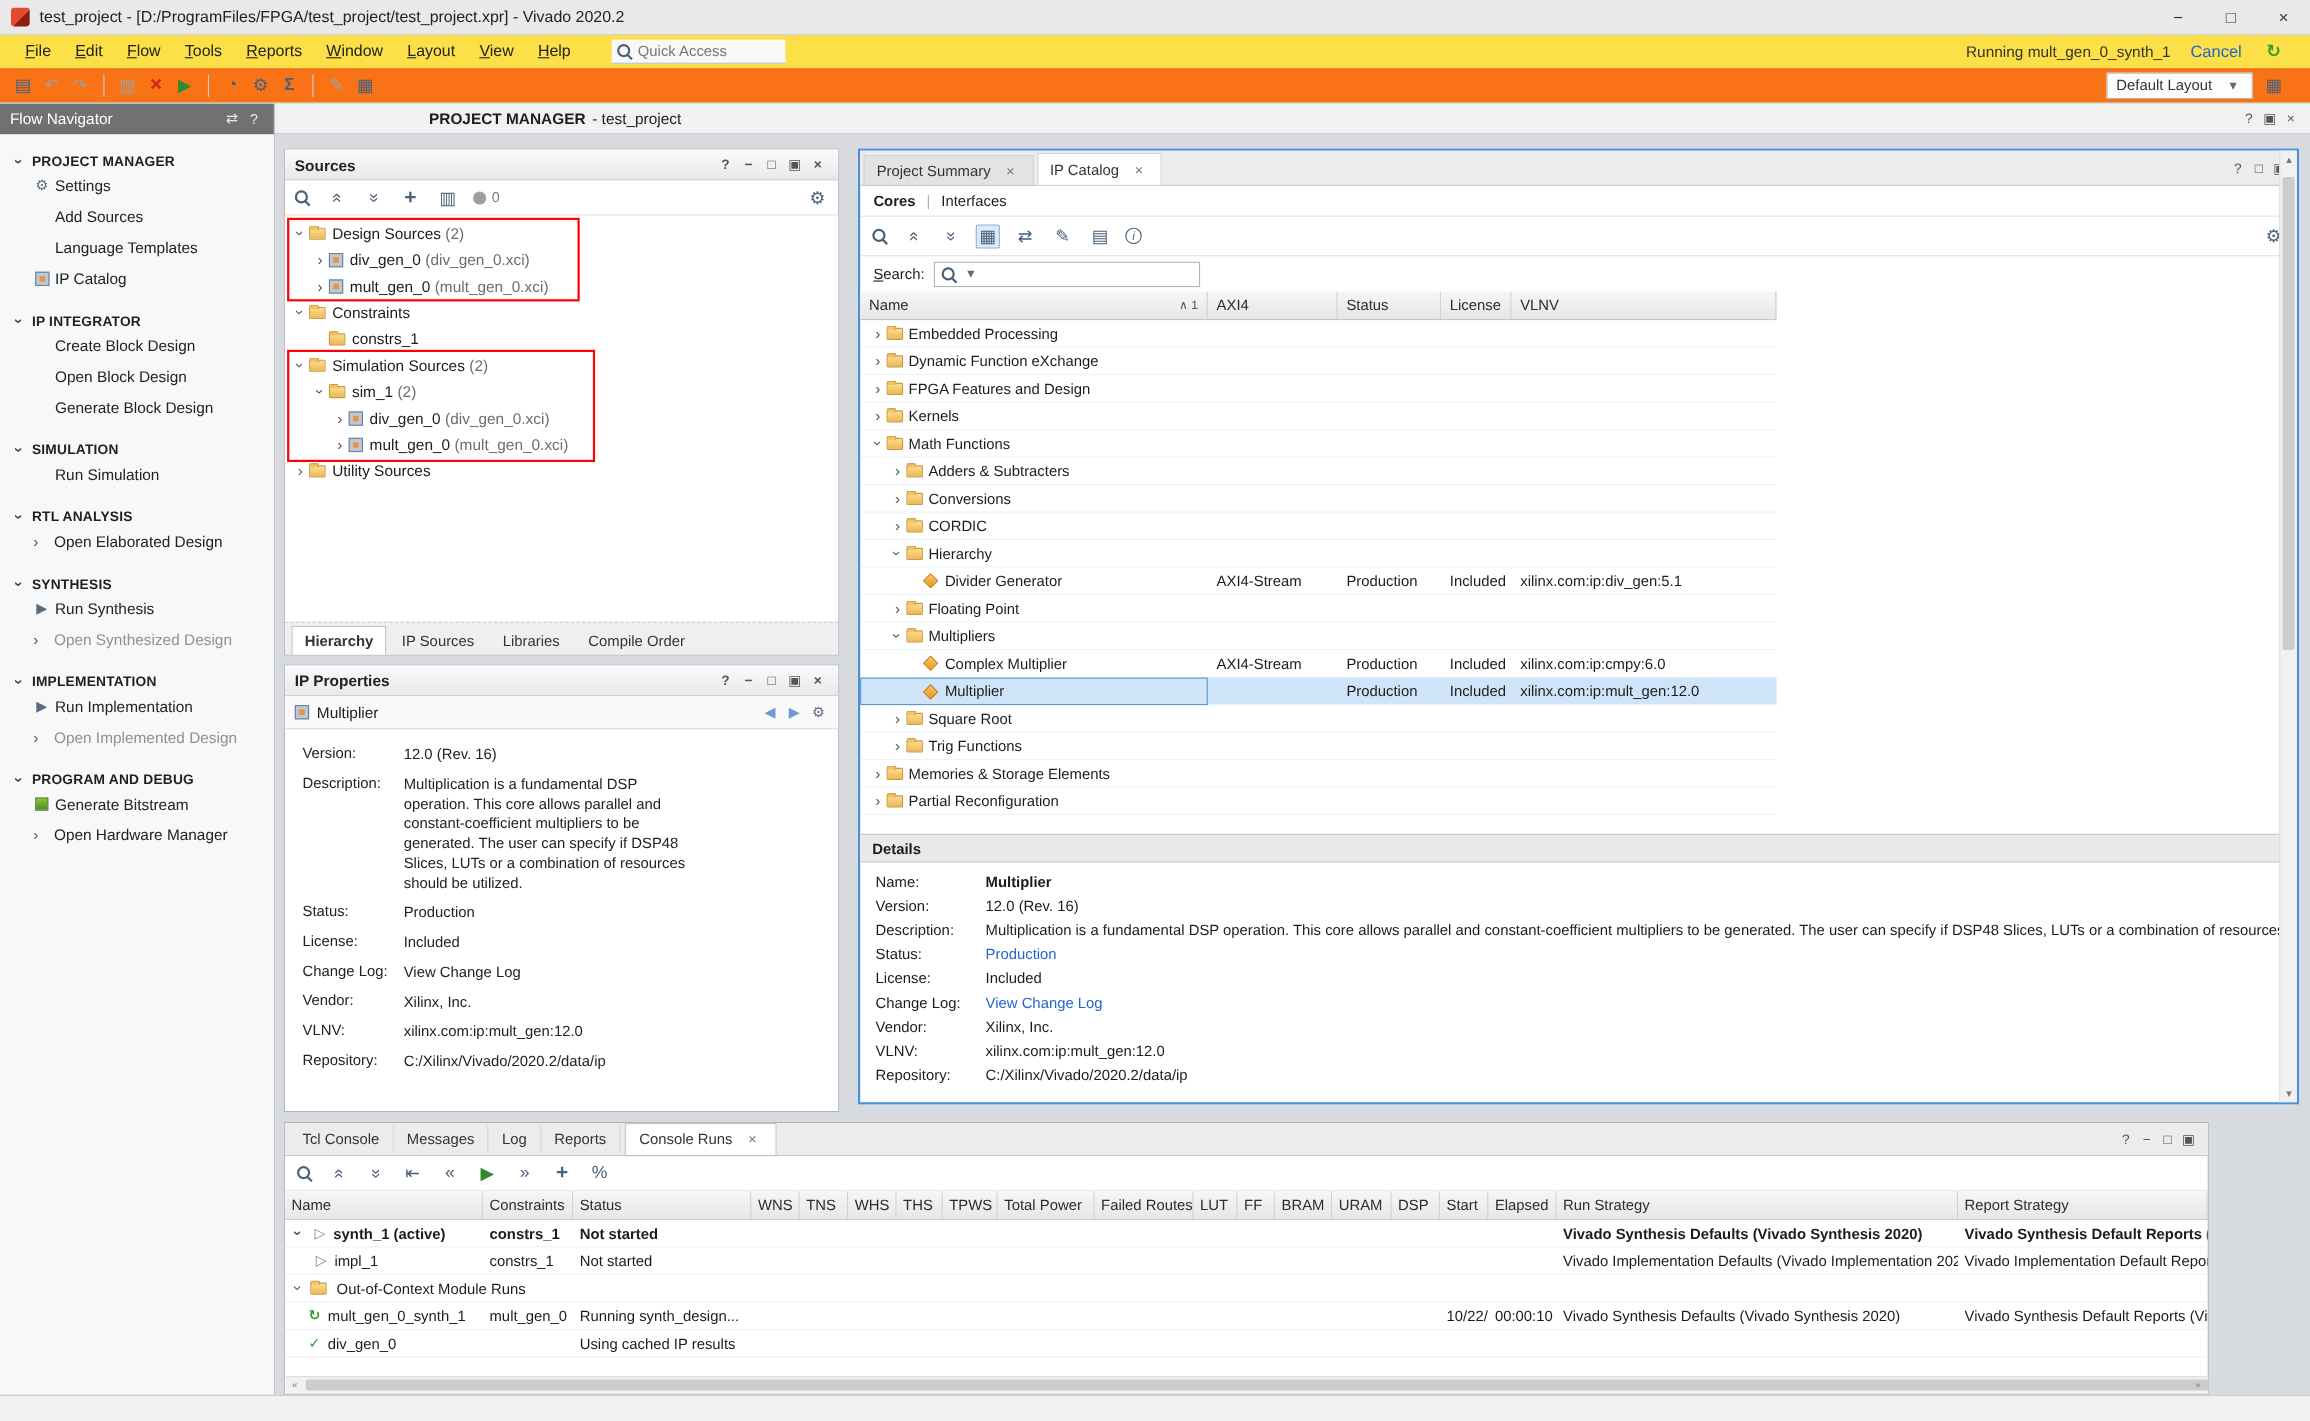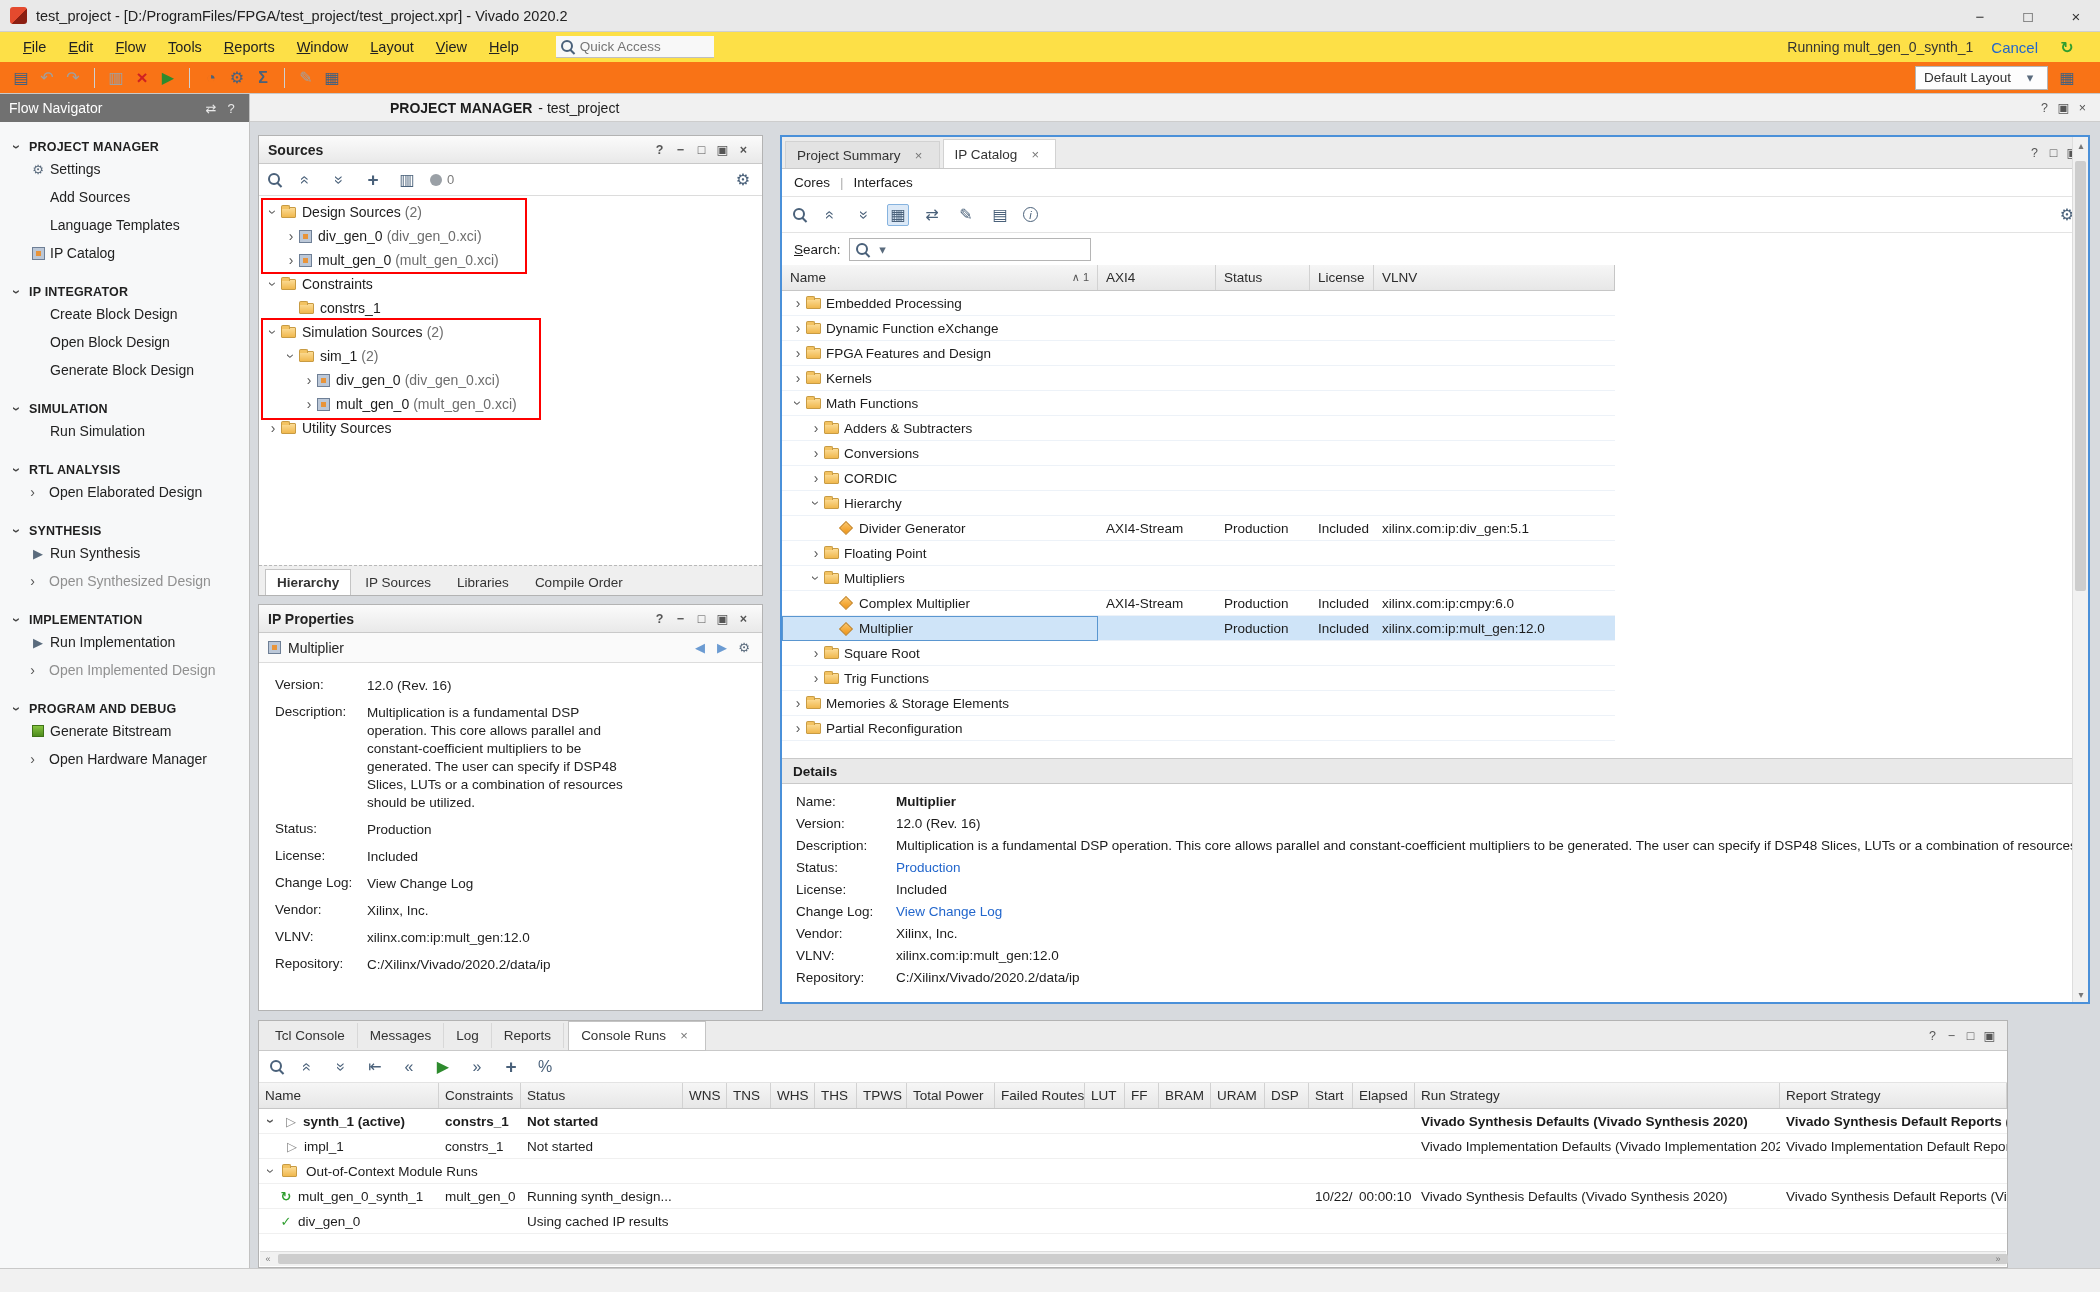--- a/index.html
+++ b/index.html
@@ -130,21 +130,21 @@
 
 
 #ip-catalog{border:2px solid #4a90d9}
 .ctabs{height:32px;background:#ececec;display:flex;align-items:flex-end;border-bottom:1px solid #c9c9c9;flex:none}
 .ctab{height:27px;padding:0 11px;display:flex;align-items:center;gap:9px;border:1px solid #d2d2d2;border-bottom:none;color:#333;background:#e3e3e3;font-size:13.5px;margin-left:3px}
 .ctab.active{background:#fff;height:29px}
 .ctab .x{color:#777;font-size:13px}
 .ctabs .ics{margin-left:auto;display:flex;padding:0 6px;align-self:center}
 .subtabs{height:28px;display:flex;align-items:center;padding:0 12px;gap:10px;border-bottom:1px solid #e3e3e3;flex:none;font-size:13.5px}
 .subtabs .sep{color:#b0b0b0}
-.subtabs .on{font-weight:normal}
+.subtabs .on{font-weight:bold}
 .cattool{height:36px;display:flex;align-items:center;gap:12px;padding:0 10px;border-bottom:1px solid #e3e3e3;flex:none}
 .pressed{background:#dce9f7;border:1px solid #86b3df;border-radius:2px}
 .searchrow{height:32px;display:flex;align-items:center;gap:8px;padding:0 12px;flex:none}
 .searchrow .lbl{font-size:13.5px}
 .searchrow .lbl::first-letter{text-decoration:underline}
 .searchbox{width:242px;height:23px;border:1px solid #b5b5b5;background:#fff;display:flex;align-items:center;gap:4px;padding:0 5px}
 .chead{display:grid;grid-template-columns:316px 118px 94px 64px 240px;height:26px;background:linear-gradient(#f6f6f6,#e7e7e7);border-bottom:1px solid #c6c6c6;width:833px;border-right:1px solid #c6c6c6;flex:none}
 .chead>div{padding:0 8px;display:flex;align-items:center;border-right:1px solid #d2d2d2;font-size:13.5px;color:#2c2c2c}
 .chead>div:last-child{border-right:none}
 .sortmark{margin-left:auto;color:#555;font-size:11px}

